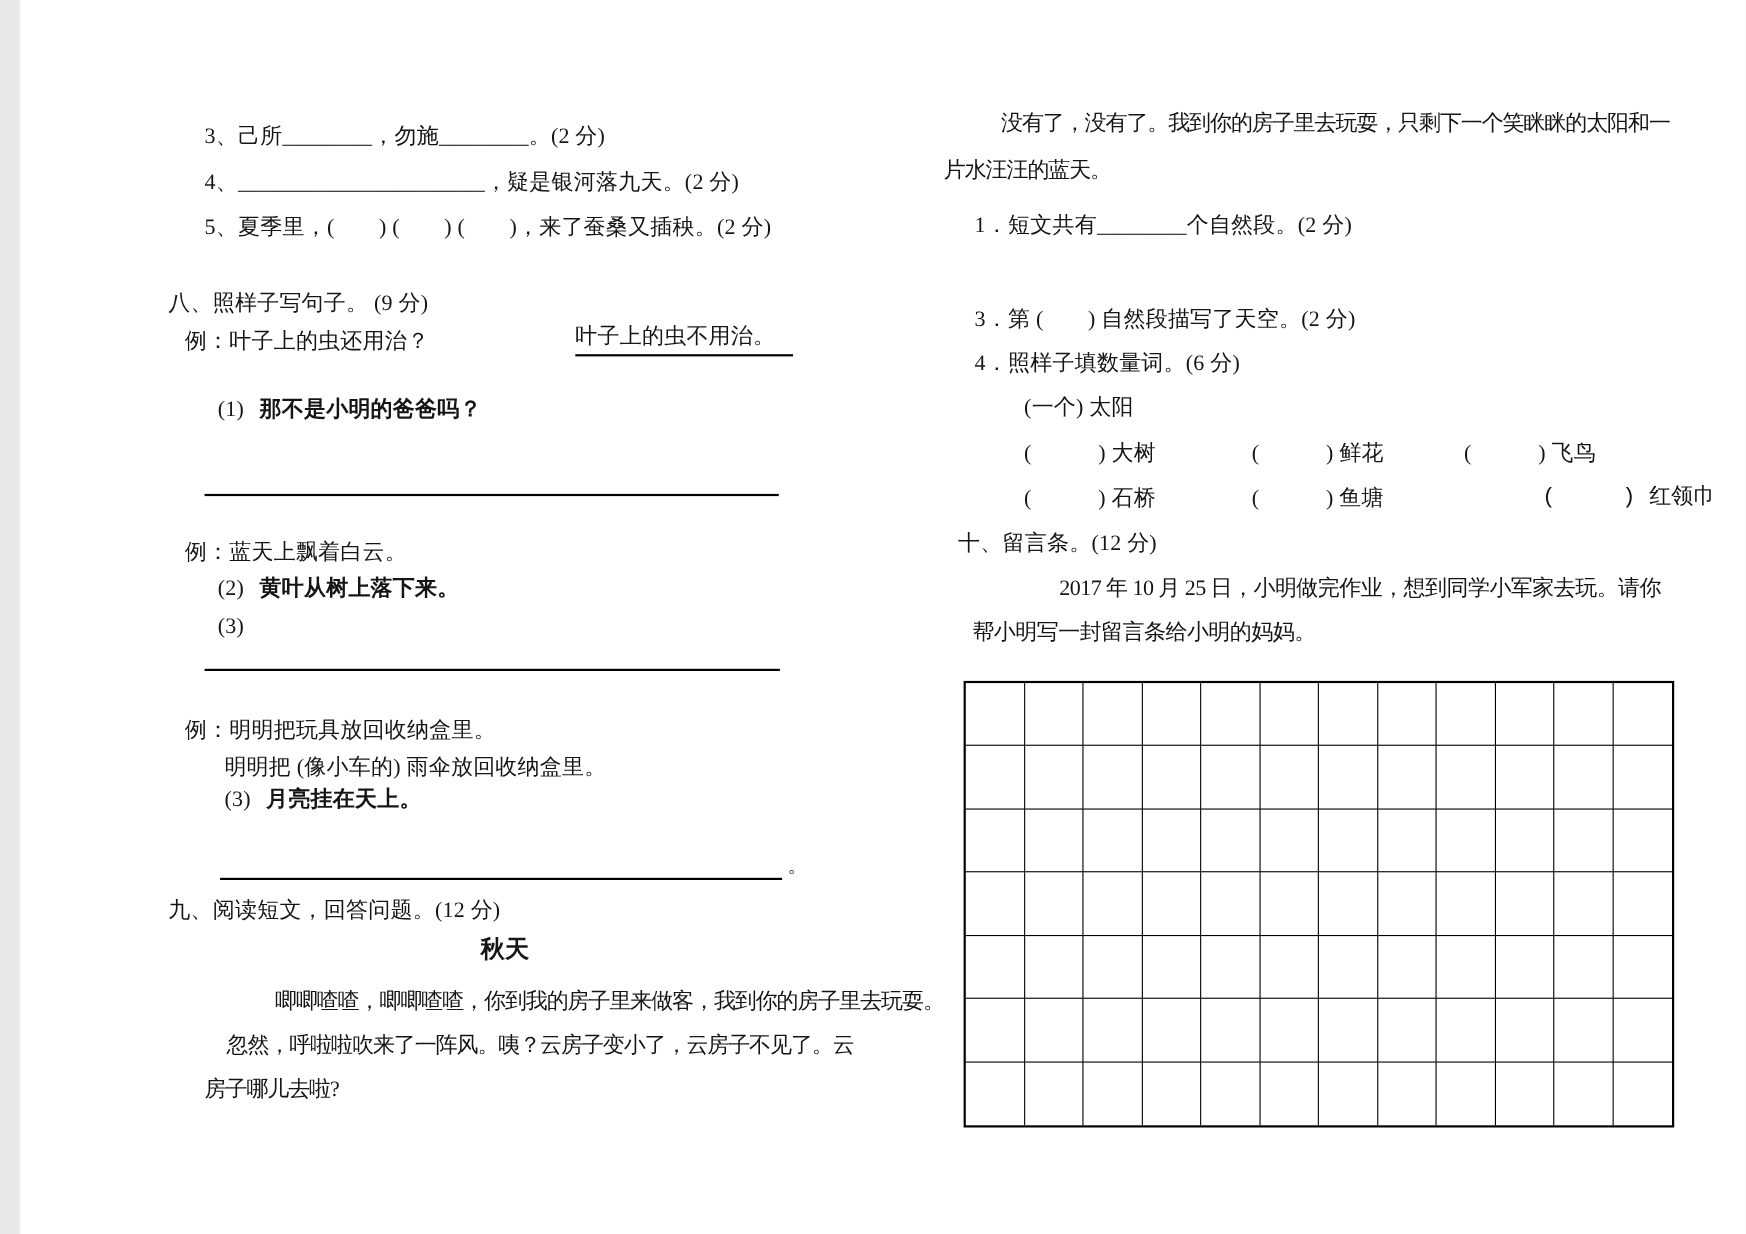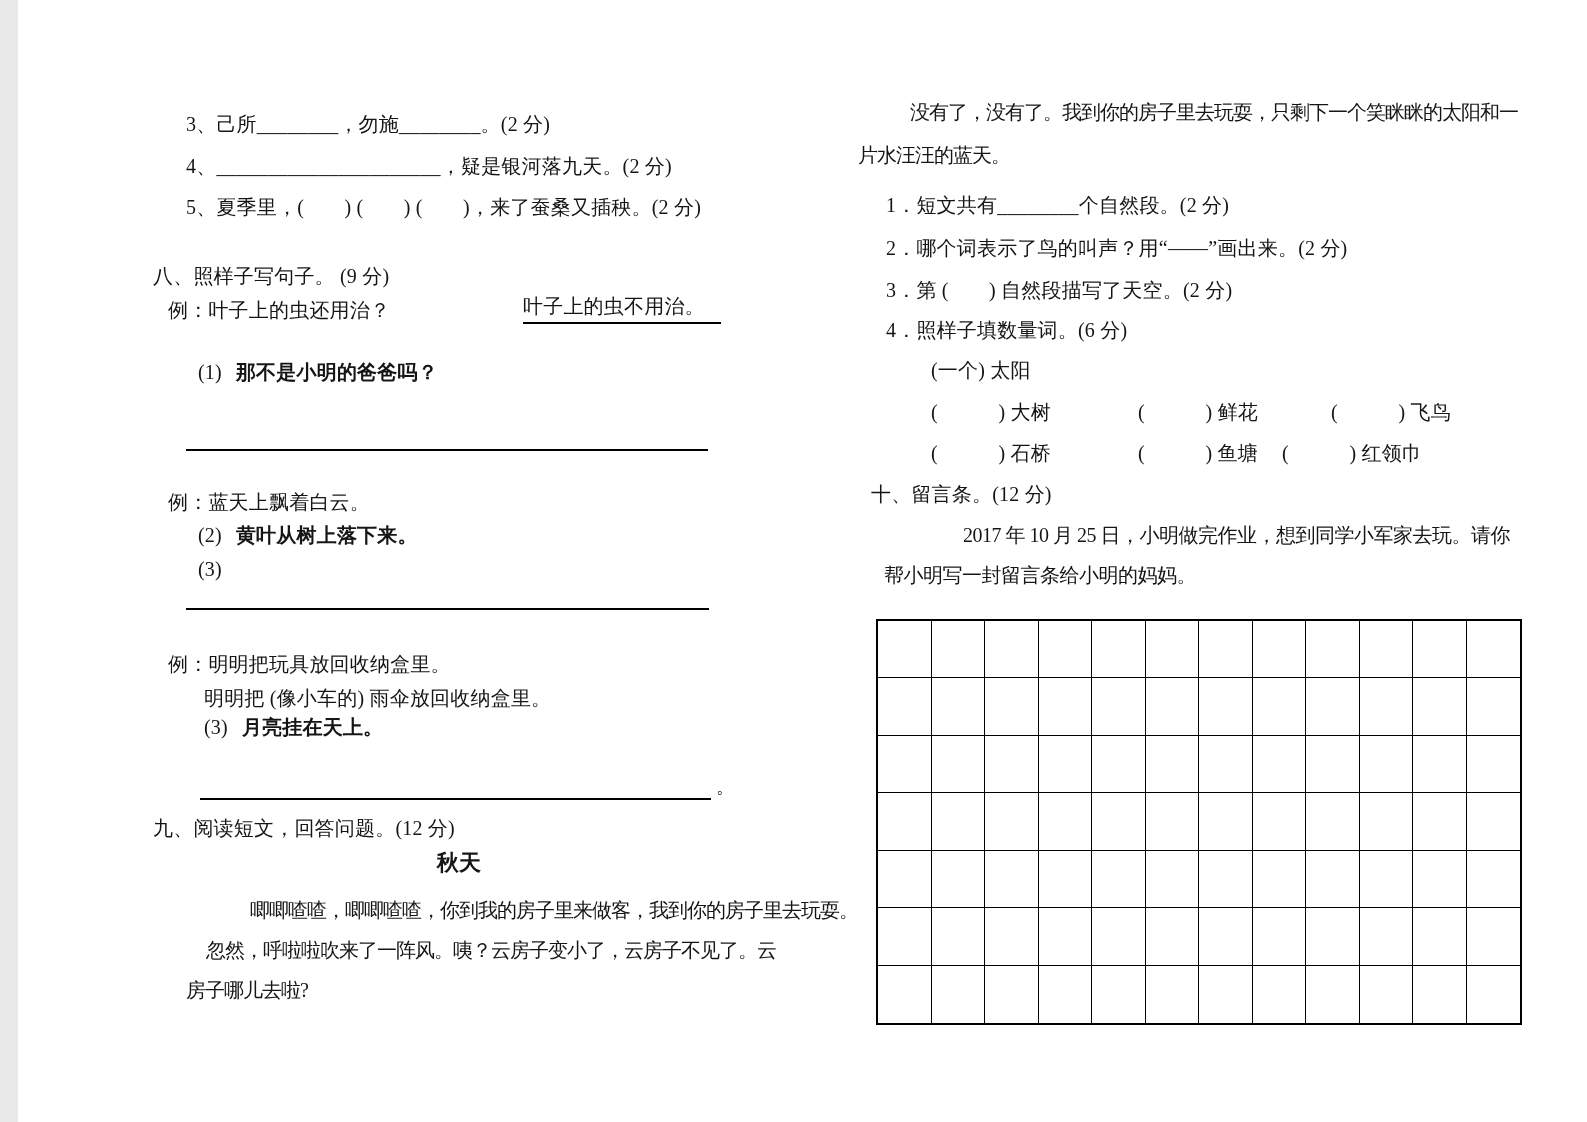--- a/index.html
+++ b/index.html
@@ -94,33 +94,32 @@
   <div class="t heiti title" style="left:135px;top:852px;width:612px;">秋天</div>
 
   <div class="t" style="left:188px;top:898px;letter-spacing:-1px;padding-left:44px;">唧唧喳喳，唧唧喳喳，你到我的房子里来做客，我到你的房子里去玩耍。</div>
   <div class="t" style="left:188px;top:938px;letter-spacing:-1px;">忽然，呼啦啦吹来了一阵风。咦？云房子变小了，云房子不见了。云</div>
   <div class="t" style="left:168px;top:978px;letter-spacing:-1px;">房子哪儿去啦?</div>
 
   <div class="t" style="left:892px;top:100px;letter-spacing:-1px;">没有了，没有了。我到你的房子里去玩耍，只剩下一个笑眯眯的太阳和一</div>
   <div class="t" style="left:840px;top:143px;letter-spacing:-1px;">片水汪汪的蓝天。</div>
 
   <div class="t" style="left:868px;top:193px;">1．短文共有________个自然段。(2 分)</div>
-  <div class="t" style="left:868px;top:236px;">2．哪个词表示了鸟的叫声？用“——”画出来。(2 分)</div>
   <div class="t" style="left:868px;top:278px;">3．第 (　　) 自然段描写了天空。(2 分)</div>
   <div class="t" style="left:868px;top:318px;">4．照样子填数量词。(6 分)</div>
 
   <div class="t" style="left:913px;top:358px;">(一个) 太阳</div>
 
   <div class="t" style="left:913px;top:400px;">(　　　) 大树</div>
   <div class="t" style="left:1120px;top:400px;">(　　　) 鲜花</div>
   <div class="t" style="left:1313px;top:400px;">(　　　) 飞鸟</div>
 
   <div class="t" style="left:913px;top:441px;">(　　　) 石桥</div>
   <div class="t" style="left:1120px;top:441px;">(　　　) 鱼塘</div>
-  <div class="t" style="left:1264px;top:441px;">(　　　) 红领巾</div>
+  <div class="t" style="left:1384px;top:441px;font-family:Liberation Mono, monospace;">(　　　) 红领巾</div>
 
   <div class="t" style="left:853px;top:482px;">十、留言条。(12 分)</div>
 
   <div class="t" style="left:945px;top:523px;letter-spacing:-0.5px;">2017 年 10 月 25 日，小明做完作业，想到同学小军家去玩。请你</div>
   <div class="t" style="left:866px;top:563px;letter-spacing:-0.5px;">帮小明写一封留言条给小明的妈妈。</div>
 
   <div id="writing-grid" style="grid-template-columns: repeat(12, 1fr); grid-template-rows: repeat(7, 1fr);">
       <div class="cell"></div>
       <div class="cell"></div>
       <div class="cell"></div>

